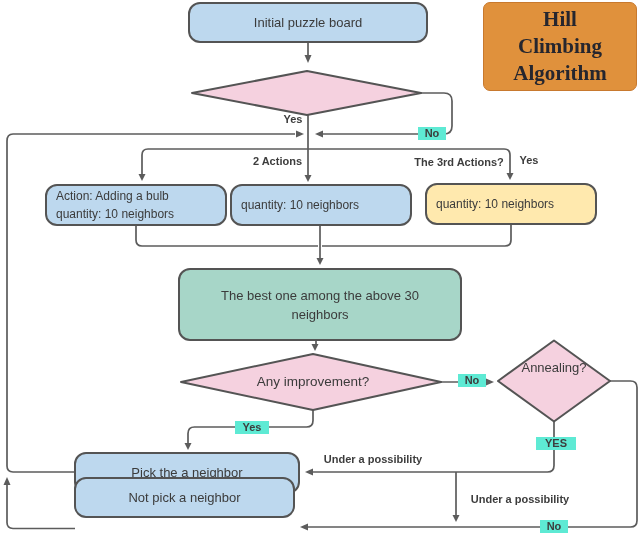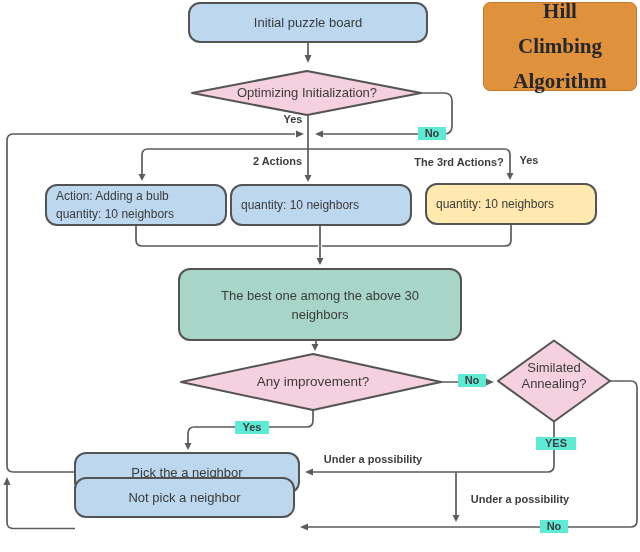--- a/index.html
+++ b/index.html
@@ -25,21 +25,21 @@
   .elabel{
     position:absolute;font-size:11px;font-weight:bold;color:var(--c-label,#3d3d3d);
     text-align:center;line-height:13px;white-space:nowrap;
   }
   .elabel.onwire{background:#5eead4;padding:0 2px;}
   #title-card{
     position:absolute;left:483px;top:2px;width:154px;height:89px;box-sizing:border-box;
     background:var(--c-orange,#e0913c);border:1px solid var(--c-orange-border,#c8792e);
     border-radius:7px;display:flex;flex-direction:column;align-items:center;justify-content:center;
     font-family:"Liberation Serif", serif;font-weight:bold;font-size:21px;line-height:27px;
-    color:var(--c-title-text,#26262e);text-align:center;gap:8px;
+    color:var(--c-title-text,#26262e);text-align:center;
   }
 </style>
 </head>
 <body>
 
 <div id="canvas">
 
   <svg id="wires" width="640" height="552" viewBox="0 0 640 552">
 
     <path class="edge" d="M308 43 V56"></path>
@@ -114,24 +114,22 @@
   </div>
 
   <div class="node blue" style="left:74px;top:452px;width:226px;height:42px;">
     <span>Pick the a neighbor</span>
   </div>
 
   <div class="node blue" style="left:74px;top:477px;width:221px;height:41px;">
     <span>Not pick a neighbor</span>
   </div>
 
-  <div class="dlabel" style="left:196px;top:85px;width:222px;">Optimizing Initialization?</div>
   <div class="dlabel" style="left:213px;top:374px;width:200px;font-size:13.5px;">Any improvement?</div>
   <div class="dlabel" style="left:504px;top:360px;width:100px;">
-    <div>Similated</div>
     <div>Annealing?</div>
   </div>
 
   <div id="title-card">
     <div>Hill</div>
     <div>Climbing</div>
     <div>Algorithm</div>
   </div>
 
   <div class="elabel" style="left:277px;top:113px;width:32px;">Yes</div>

